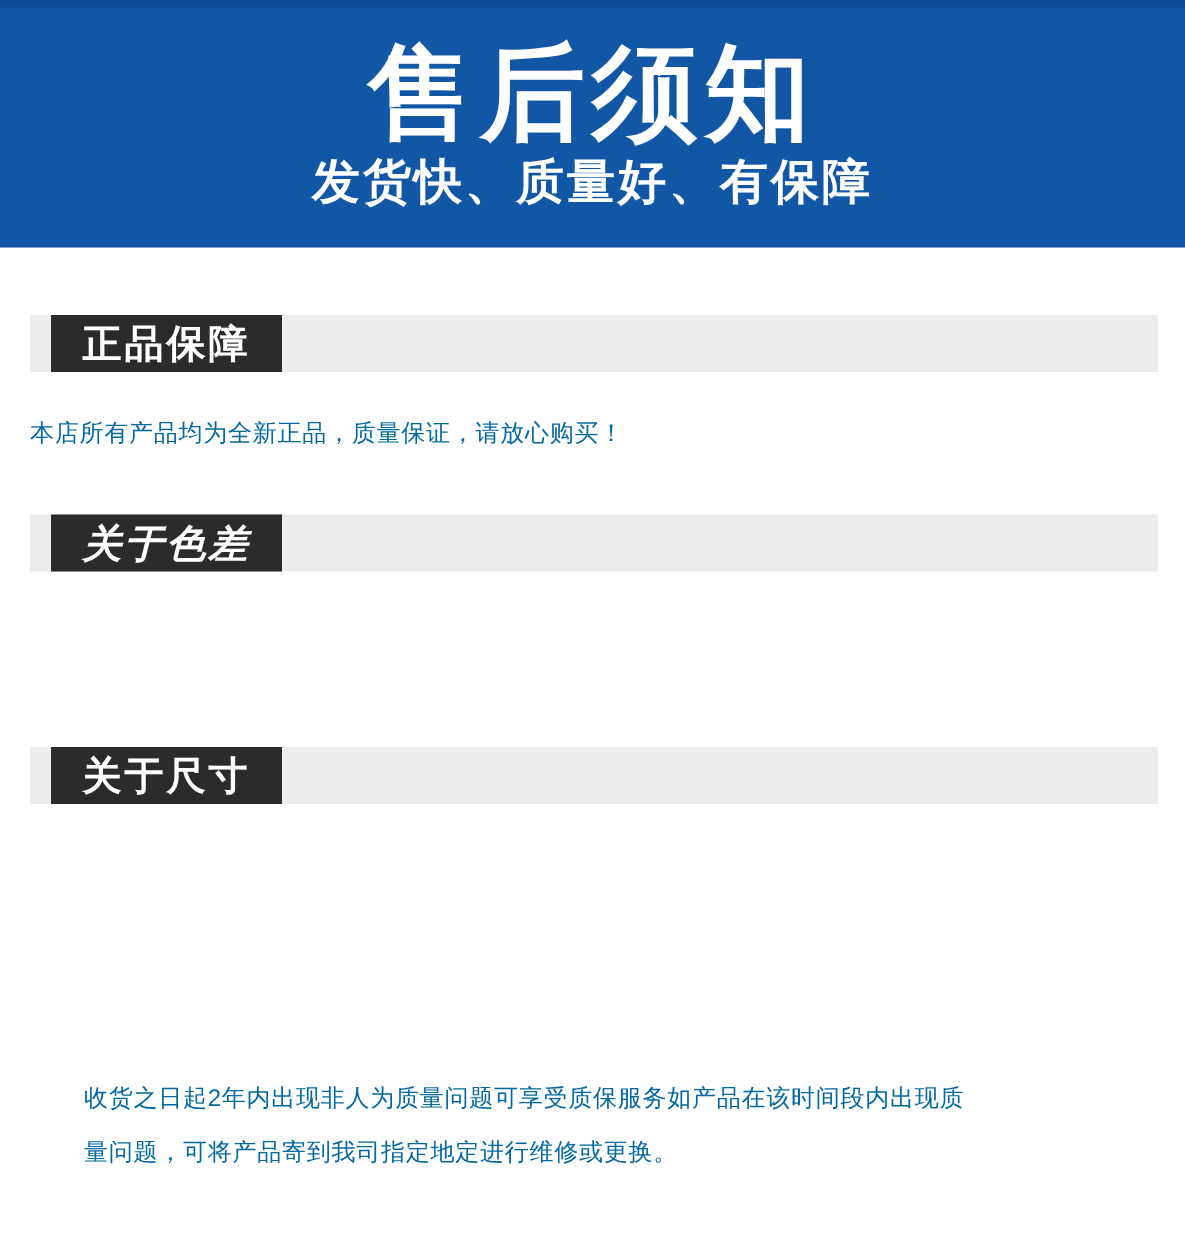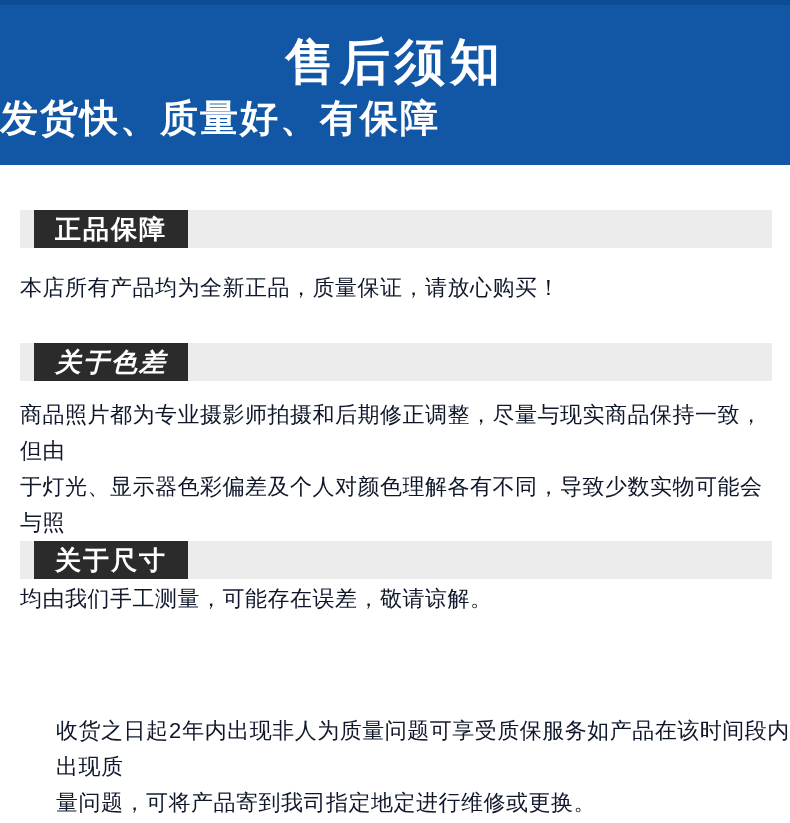--- a/index.html
+++ b/index.html
@@ -31,39 +31,38 @@
     height: 5px;
     background: #0C4C94;
   }
   .banner-title {
     position: absolute;
     top: 24px;
     left: 0;
     width: 100%;
     text-align: center;
     color: #ffffff;
-    font-size: 50px;
+    font-size: 70px;
     font-weight: 900;
     letter-spacing: 5px;
     line-height: 76px;
     white-space: nowrap;
   }
   .banner-subtitle {
     position: absolute;
     top: 103px;
     left: 0;
     width: 100%;
-    text-align: left;
+    text-align: center;
     color: #ffffff;
-    font-size: 38px;
+    font-size: 32px;
     font-weight: 600;
     letter-spacing: 2px;
     line-height: 36px;
     white-space: nowrap;
-    font-family: Liberation Mono, monospace;
   }
 
   
   .sec-header {
     position: absolute;
     left: 20px;
     width: 752px;
     height: 38px;
     background: #ECECEC;
   }
@@ -80,33 +79,32 @@
     letter-spacing: 2px;
     padding: 0 21px;
     white-space: nowrap;
   }
 
   
   .sec-body {
     position: absolute;
     left: 20px;
     width: 752px;
-    color: #0f172a;
-    font-size: 22px;
+    color: #0369a1;
+    font-size: 16px;
     line-height: 36px;
     letter-spacing: 0.5px;
     white-space: pre-line;
-    font-family: Liberation Mono, monospace;
   }
 
   .hdr-1 { top: 210px; }
   .body-1 { top: 272px; }
   .hdr-2 { top: 343px; font-style: italic; }
   .body-2 { top: 399px; }
-  .hdr-3 { top: 541px; text-align: right; }
+  .hdr-3 { top: 498px; text-align: right; }
   .body-3 { top: 583px; }
   .hdr-4 { top: 660px; }
   .body-4 { top: 715px; margin-left: 36px; }
 </style>
 </head>
 <body>
 
 <div id="page">
 
   <div class="banner">
@@ -116,25 +114,21 @@
   </div>
 
   <div class="sec-header hdr-1">
     <div class="sec-badge">正品保障</div>
   </div>
   <div class="sec-body body-1">本店所有产品均为全新正品，质量保证，请放心购买！</div>
 
   <div class="sec-header hdr-2">
     <div class="sec-badge">关于色差</div>
   </div>
-  <div class="sec-body body-2">商品照片都为专业摄影师拍摄和后期修正调整，尽量与现实商品保持一致，但由
-于灯光、显示器色彩偏差及个人对颜色理解各有不同，导致少数实物可能会与照
-片存在色差，如无法接受请谨慎购买。</div>
 
   <div class="sec-header hdr-3">
     <div class="sec-badge">关于尺寸</div>
   </div>
-  <div class="sec-body body-3">均由我们手工测量，可能存在误差，敬请谅解。</div>
 
   <div class="sec-body body-4">收货之日起2年内出现非人为质量问题可享受质保服务如产品在该时间段内出现质
 量问题，可将产品寄到我司指定地定进行维修或更换。</div>
 
 </div>
 
 </body></html>

